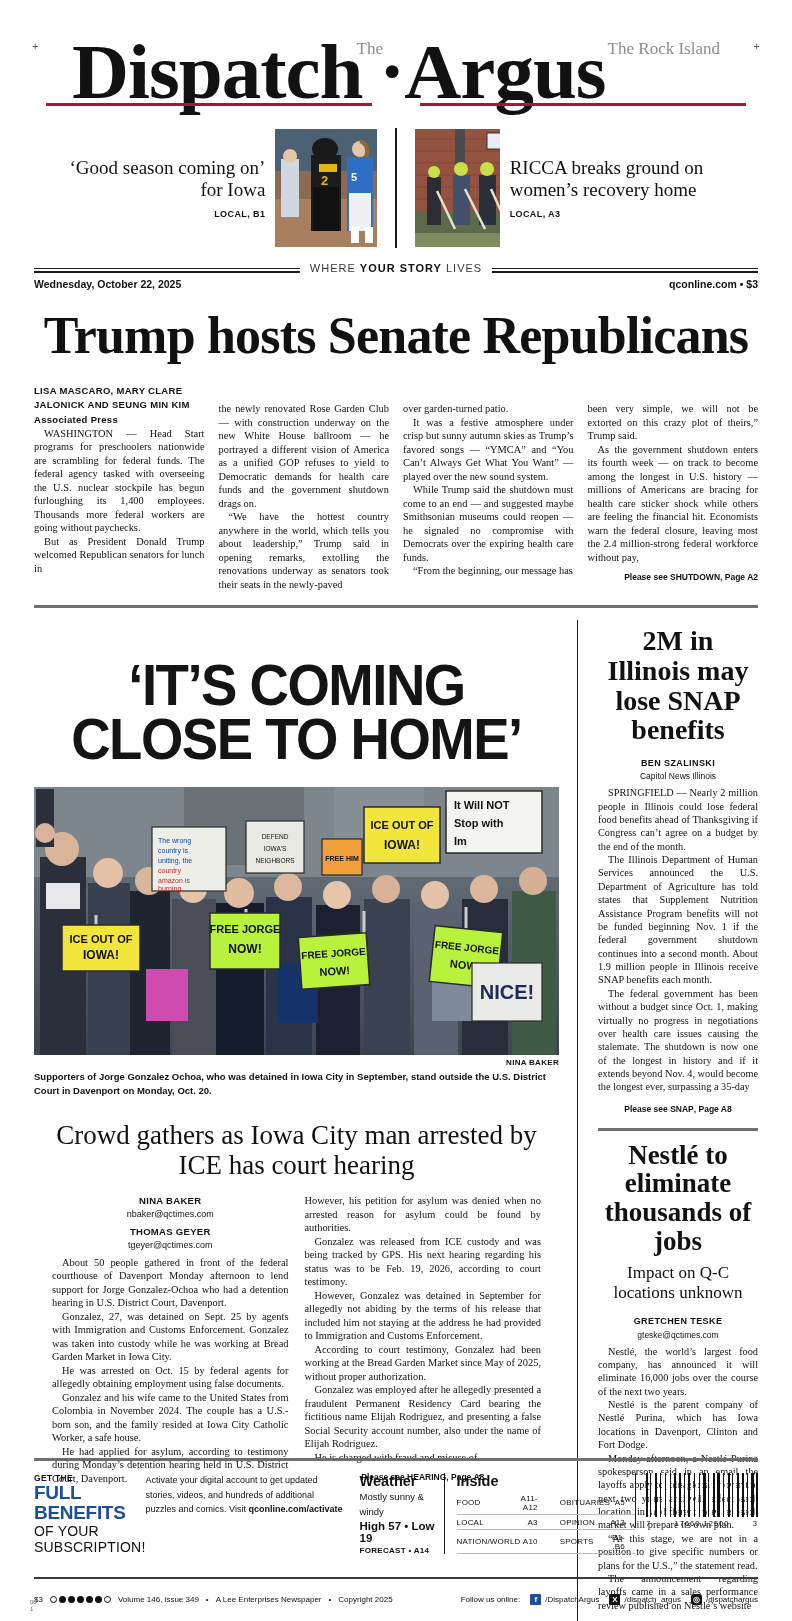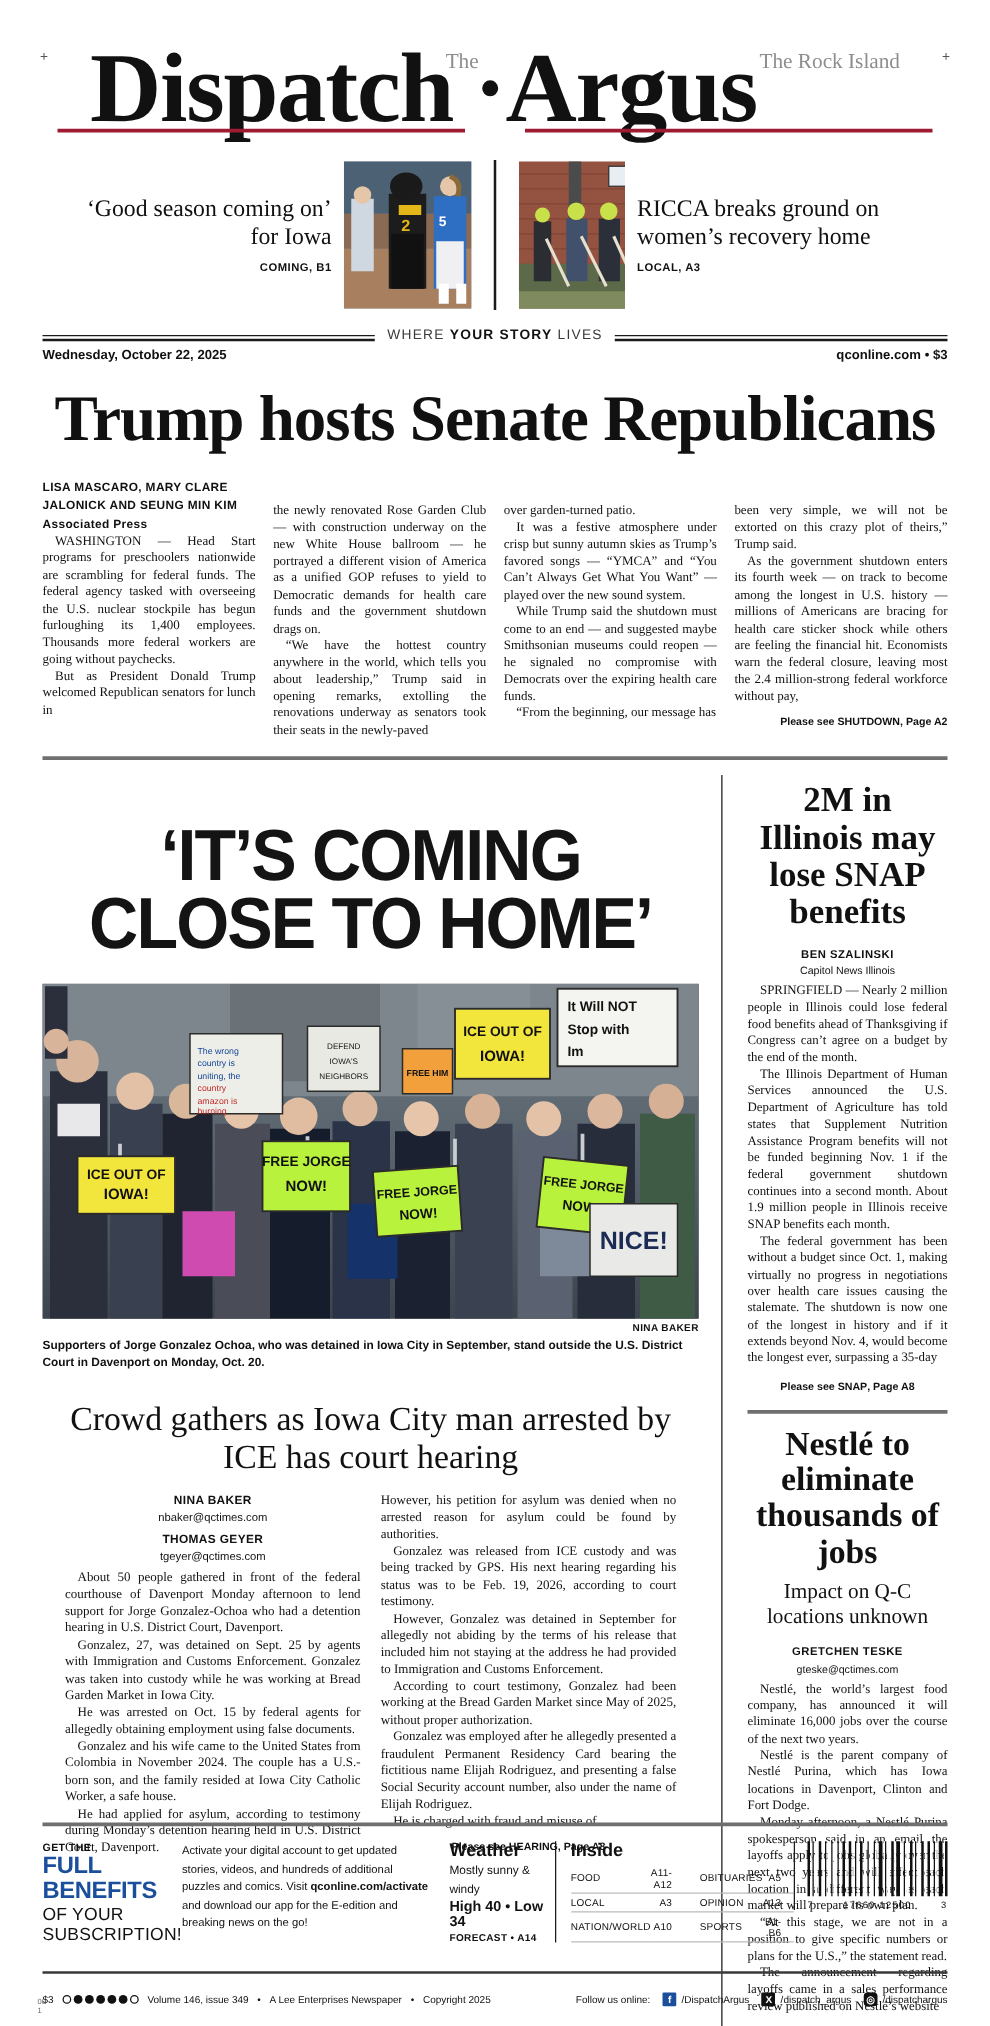--- a/index.html
+++ b/index.html
@@ -214,21 +214,21 @@
       <span class="mh-rule"></span>
         <span class="mh-rule gap"></span>
         <span class="mh-rule"></span>
     </div>
   </div>
 
   <div class="teasers">
     <div class="teaser left">
       <div class="teaser-text">
         <div>‘Good season coming on’ for Iowa</div>
-        <div class="teaser-sec">COMING, B1</div>
+        <div class="teaser-sec">LOCAL, B1</div>
       </div>
       <div class="teaser-photo">
         <svg width="132" height="118" viewBox="0 0 132 118" preserveAspectRatio="none">
           <rect width="132" height="118" fill="#6e7f8c"></rect>
           <rect y="0" width="132" height="42" fill="#4c6274"></rect>
           <rect y="42" width="132" height="28" fill="#8a6a52"></rect>
           <rect y="70" width="132" height="48" fill="#a8805f"></rect>
           <rect x="6" y="30" width="18" height="58" fill="#cfd8e0"></rect>
           <circle cx="15" cy="27" r="7" fill="#e6c6a8"></circle>
           <rect x="36" y="26" width="30" height="76" fill="#1c1c1c"></rect>
@@ -540,26 +540,25 @@
     <div class="promo">
       <div class="promo-col promo-a">
         <div class="l1">GET THE</div>
         <div class="l2">FULL BENEFITS</div>
         <div class="l3">OF YOUR SUBSCRIPTION!</div>
       </div>
       <div class="promo-col promo-b">
         <div>Activate your digital account to get updated</div>
         <div>stories, videos, and hundreds of additional</div>
         <div><span>puzzles and comics. Visit </span><b>qconline.com/activate</b></div>
-        <div>and download our app for the E-edition and breaking news on the go!</div>
       </div>
       <div class="promo-col promo-c">
         <div class="t">Weather</div>
         <div class="d">Mostly sunny &amp; windy</div>
-        <div class="hi">High 40  •  Low 34</div>
+        <div class="hi">High 57  •  Low 19</div>
         <div class="f">FORECAST • A14</div>
       </div>
       <div class="promo-col promo-d">
         <div class="t">Inside</div>
         <table class="idx-table">
           <tbody>
               <tr>
             <td>FOOD</td>
             <td class="p">A11-A12</td>
             <td class="sp">OBITUARIES</td>

